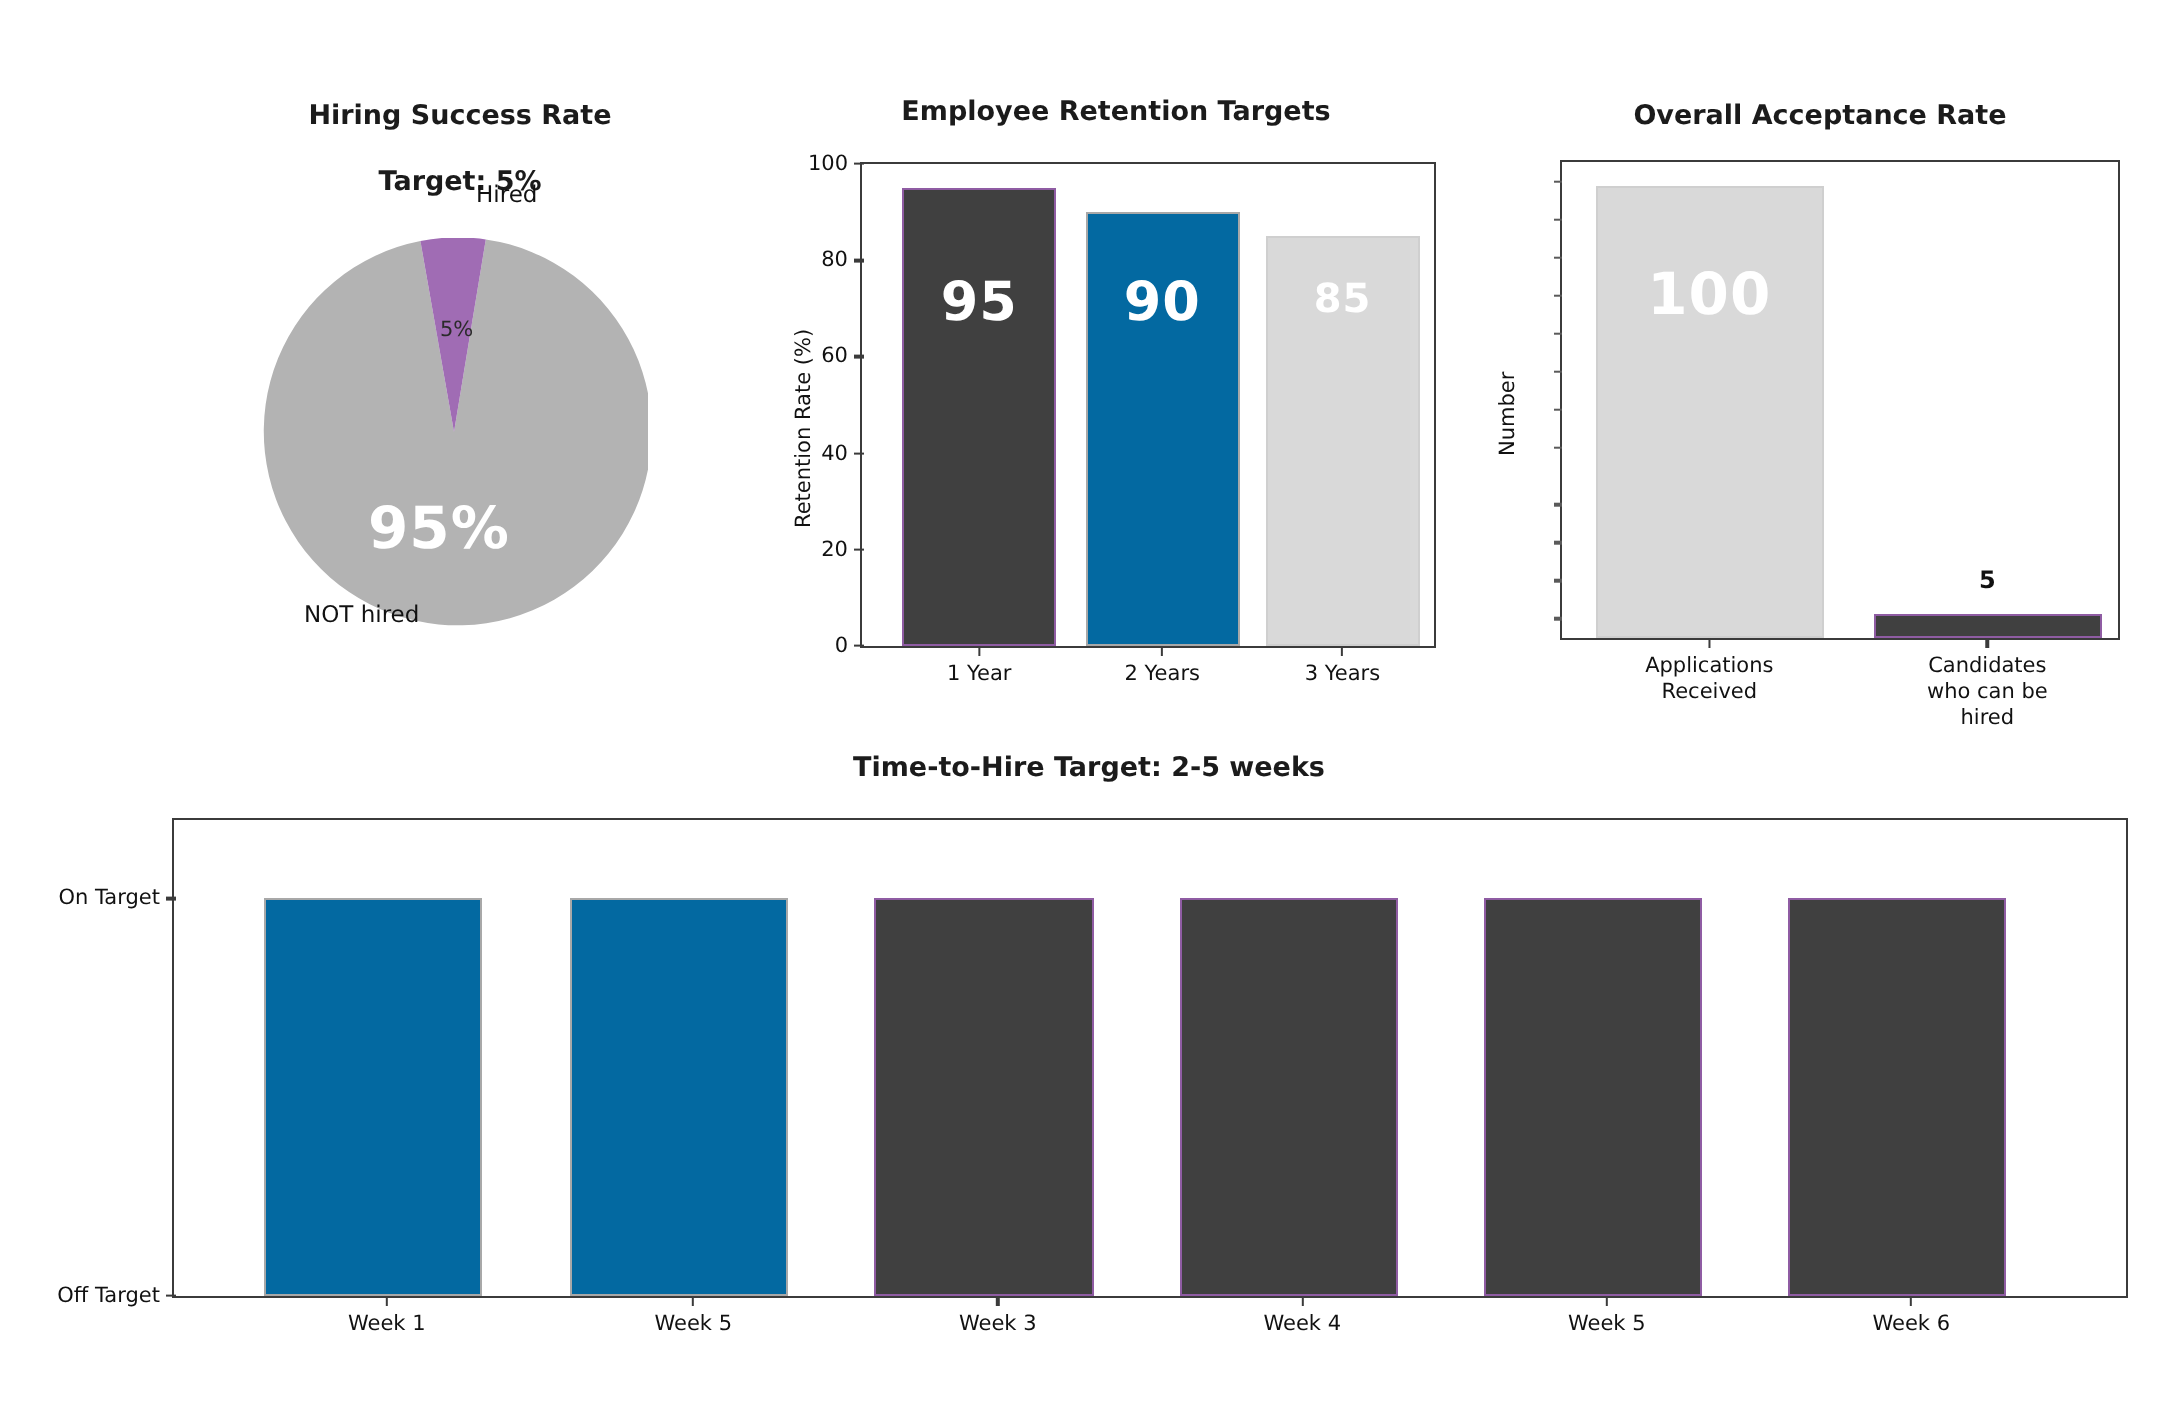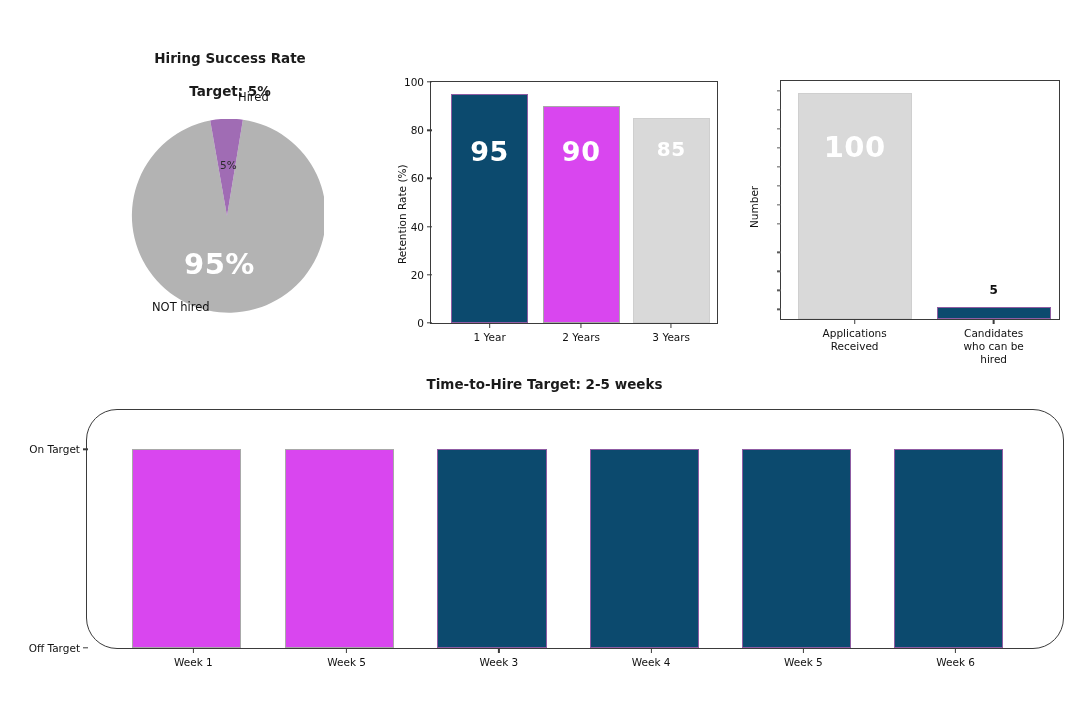--- a/index.html
+++ b/index.html
@@ -32,22 +32,22 @@
     background: #ffffff;
     border: 1.6px solid #3b3b3b;
     box-sizing: border-box;
   }
 
   .bar {
     position: absolute;
     bottom: 0;
     box-sizing: border-box;
   }
-  .bar-purple { background: #0c4a6e; border: 1px solid #8f5ca3; }
-  .bar-gray   { background: #d946ef; border: 1px solid #a8a8a8; }
+  .bar-purple { background: #404040; border: 1px solid #8f5ca3; }
+  .bar-gray   { background: #0369a1; border: 1px solid #a8a8a8; }
   .bar-lgray  { background: #d9d9d9; border: 1px solid #cfcfcf; }
 
   .bar-inner-label {
     position: absolute;
     width: 100%;
     text-align: center;
     color: #ffffff;
     font-weight: bold;
     letter-spacing: 0.5px;
   }
@@ -166,20 +166,21 @@
     <div class="pie-wedge-pct" style="left:90px; top:40px;">5%</div>
 
     <div class="pie-inner-pct" style="left:54px; top:128px;">95%</div>
   </div>
 
   <div class="pie-label" style="left:52px; top:272px;">NOT hired</div>
 </div>
 
 <div class="panel" style="left:388px; top:44px; width:340px; height:300px;">
 
+  <div class="chart-title" style="width:340px; top:4px; left:0; position:absolute;">Employee Retention Targets</div>
 
   <div class="ylabel" style="left:8px; top:220px;">Retention Rate (%)</div>
 
   <div class="axes" style="left:42px; top:37px; width:288px; height:243px;">
 
     <div class="ytick" style="top:100%;">0</div>
     <div class="ytick" style="top:80%;">20</div>
     <div class="ytick" style="top:60%;text-align:center;">40</div>
     <div class="ytick" style="top:40%;text-align:center;">60</div>
     <div class="ytick" style="top:20%;">80</div>
@@ -198,20 +199,24 @@
     </div>
 
     <div class="xtick" style="left:20.5%;">1 Year</div>
     <div class="xtick" style="left:52.5%;">2 Years</div>
     <div class="xtick" style="left:84%;">3 Years</div>
   </div>
 </div>
 
 <div class="panel" style="left:740px; top:28px; width:340px; height:330px;">
 
+  <div class="chart-title" style="width:340px; top:6px; left:0; position:absolute;">
+    <span>Overall Acceptance Rate</span><br>
+    <span>5%</span>
+  </div>
 
   <div class="ylabel" style="left:8px; top:200px;">Number</div>
 
   <div class="axes" style="left:40px; top:52px; width:280px; height:240px;">
 
     <div class="ytick-mini" style="top:4%;"></div>
     <div class="ytick-mini" style="top:12%;"></div>
     <div class="ytick-mini" style="top:20%;"></div>
     <div class="ytick-mini" style="top:28%;"></div>
     <div class="ytick-mini" style="top:36%;"></div>
@@ -235,21 +240,21 @@
 Received</div>
     <div class="xtick" style="left:76.5%;">Candidates
 who can be hired</div>
   </div>
 </div>
 
 <div class="panel" style="left:0px; top:372px; width:1089px; height:300px;">
 
   <div class="chart-title" style="width:1089px; top:4px; left:0; position:absolute;">Time-to-Hire Target: 2-5 weeks</div>
 
-  <div class="axes" style="left:86px; top:37px; width:978px; height:240px;border-radius:31px;">
+  <div class="axes" style="left:86px; top:37px; width:978px; height:240px;">
 
     <div class="ytick" style="top:16.5%;">On Target</div>
     <div class="ytick" style="top:100%;padding-left:43px;">Off Target</div>
 
     <div class="bar bar-gray" style="left:4.6%;  width:11.2%; height:83.5%;"></div>
     <div class="bar bar-gray" style="left:20.3%; width:11.2%; height:83.5%;"></div>
     <div class="bar bar-purple" style="left:35.9%; width:11.2%; height:83.5%;"></div>
     <div class="bar bar-purple" style="left:51.5%; width:11.2%; height:83.5%;"></div>
     <div class="bar bar-purple" style="left:67.1%; width:11.2%; height:83.5%;"></div>
     <div class="bar bar-purple" style="left:82.7%; width:11.2%; height:83.5%;"></div>

